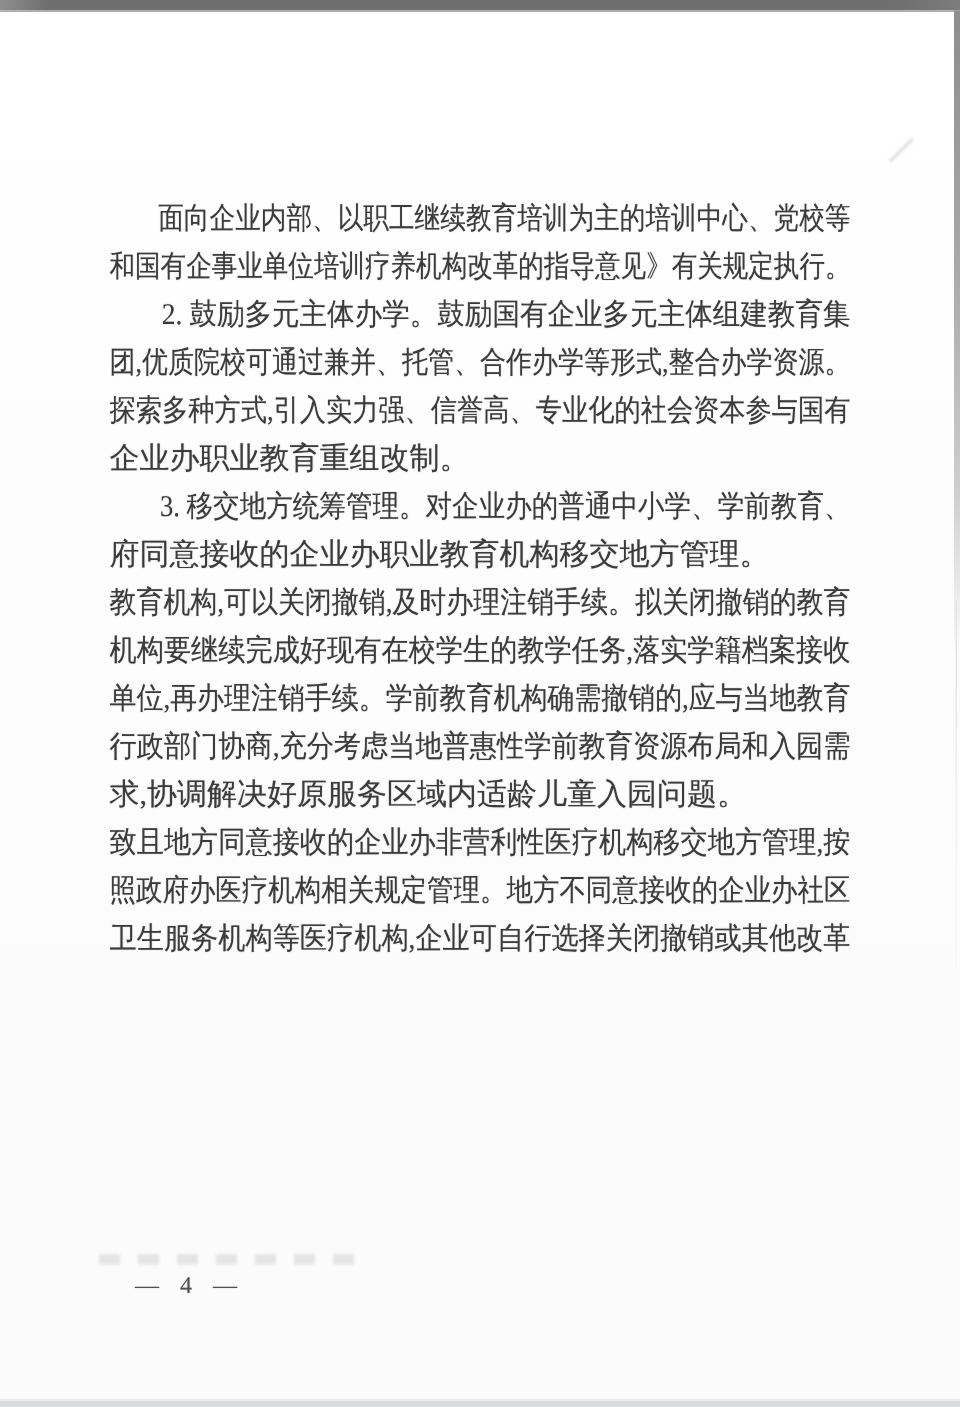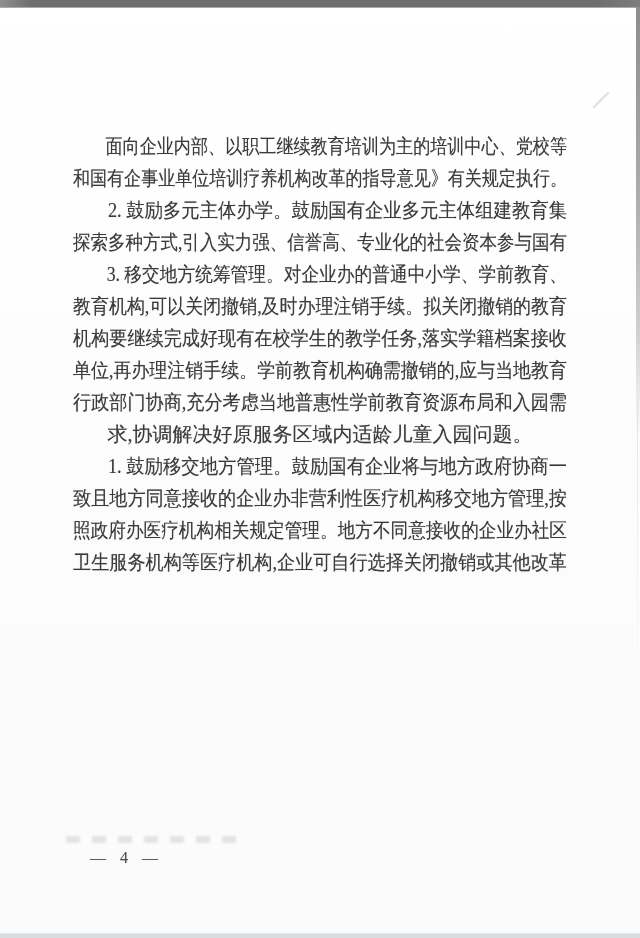--- a/index.html
+++ b/index.html
@@ -41,21 +41,20 @@
   .text-block{
     position:absolute;left:73px;top:130px;width:494px;
     color:#3b3b3b;
     font-size:20px;
     text-shadow:0 0 .8px rgba(95,95,95,.55);
   }
   .line{
     height:32px;line-height:32px;
     white-space:nowrap;
     width:494px;
-    text-align:center;
   }
   .line .t{
     display:inline-block;
     white-space:nowrap;
     transform-origin:0 50%;
   }
   .line.first .t{padding-left:38px;}
   .footer{
     position:absolute;left:90px;top:848px;
     color:#4f4f4f;font-size:16px;letter-spacing:5px;
@@ -71,27 +70,29 @@
   <div class="right-edge"></div>
   <div class="right-edge-faint"></div>
   <div class="bottom-edge"></div>
   <div class="smudge"></div>
   <div class="bleed"></div>
 
   <div id="text-block" class="text-block">
       <div class="line first"><span class="t" style="transform: scaleX(0.854671);">面向企业内部、以职工继续教育培训为主的培训中心、党校等</span></div>
       <div class="line plast"><span class="t" style="transform: scaleX(0.851724);">和国有企事业单位培训疗养机构改革的指导意见》有关规定执行。</span></div>
       <div class="line first"><span class="t" style="transform: scaleX(0.918216);">2. 鼓励多元主体办学。鼓励国有企业多元主体组建教育集</span></div>
+      <div class="line"><span class="t" style="transform: scaleX(0.866667);">团,优质院校可通过兼并、托管、合作办学等形式,整合办学资源。</span></div>
       <div class="line"><span class="t" style="transform: scaleX(0.874336);">探索多种方式,引入实力强、信誉高、专业化的社会资本参与国有</span></div>
+      <div class="line plast"><span class="t">企业办职业教育重组改制。</span></div>
       <div class="line first"><span class="t" style="transform: scaleX(0.885305);">3. 移交地方统筹管理。对企业办的普通中小学、学前教育、</span></div>
+      <div class="line plast"><span class="t">府同意接收的企业办职业教育机构移交地方管理。</span></div>
       <div class="line"><span class="t" style="transform: scaleX(0.898182);">教育机构,可以关闭撤销,及时办理注销手续。拟关闭撤销的教育</span></div>
       <div class="line"><span class="t" style="transform: scaleX(0.906422);">机构要继续完成好现有在校学生的教学任务,落实学籍档案接收</span></div>
       <div class="line"><span class="t" style="transform: scaleX(0.898182);">单位,再办理注销手续。学前教育机构确需撤销的,应与当地教育</span></div>
       <div class="line"><span class="t" style="transform: scaleX(0.906422);">行政部门协商,充分考虑当地普惠性学前教育资源布局和入园需</span></div>
       <div class="line plast"><span class="t">求,协调解决好原服务区域内适龄儿童入园问题。</span></div>
-      <div class="line first"><span class="t" style="transform: scaleX(0.918216);">1. 鼓励移交地方管理。鼓励国有企业将与地方政府协商一</span></div>
       <div class="line"><span class="t" style="transform: scaleX(0.906422);">致且地方同意接收的企业办非营利性医疗机构移交地方管理,按</span></div>
       <div class="line"><span class="t" style="transform: scaleX(0.882143);">照政府办医疗机构相关规定管理。地方不同意接收的企业办社区</span></div>
       <div class="line"><span class="t" style="transform: scaleX(0.906422);">卫生服务机构等医疗机构,企业可自行选择关闭撤销或其他改革</span></div>
     </div>
 
   <div class="footer">— 4 —</div>
 </div>
 
 </body></html>

